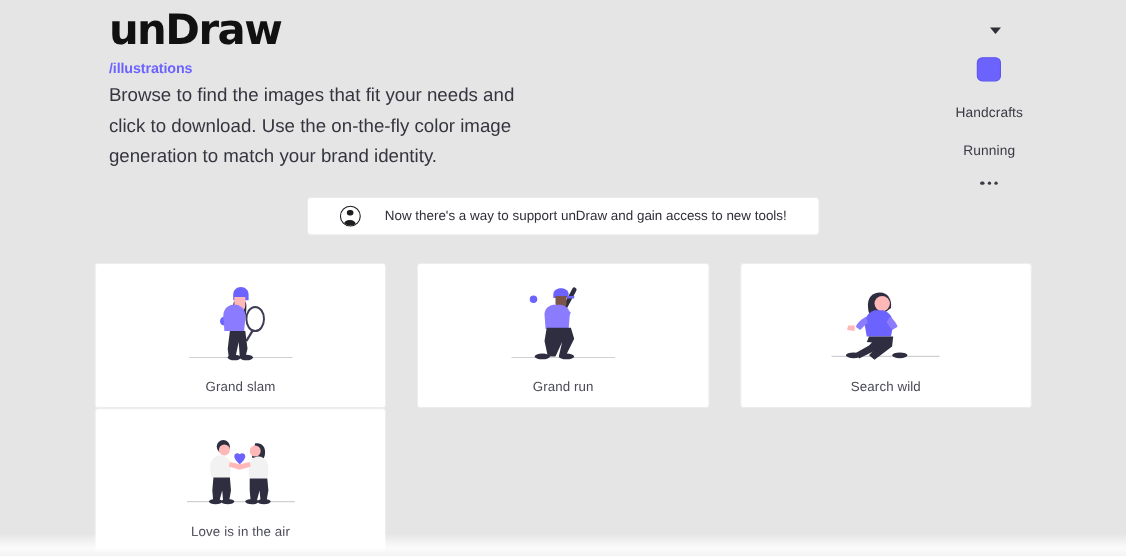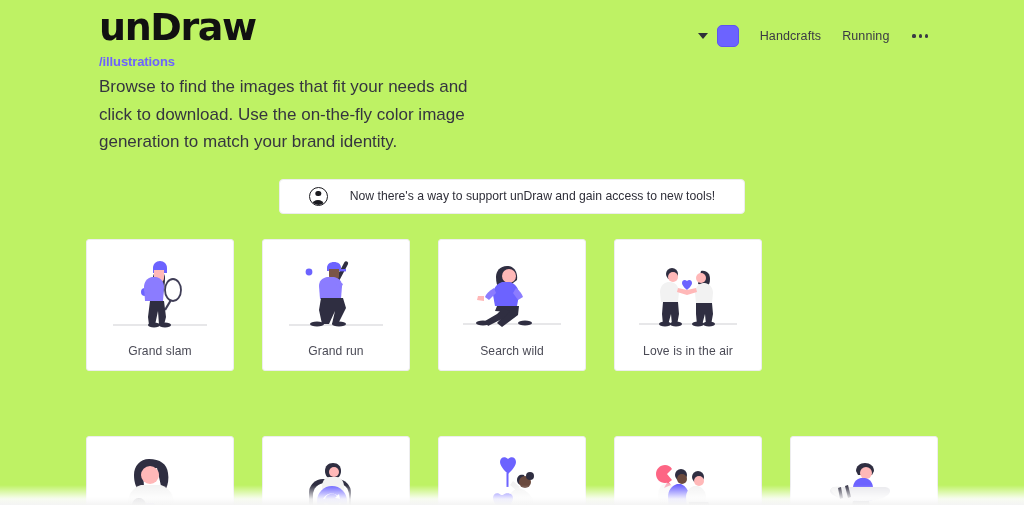--- a/index.html
+++ b/index.html
@@ -2,35 +2,35 @@
 <html><head>
 <meta charset="utf-8">
 <style>
   * { box-sizing: border-box; margin: 0; padding: 0; }
   html, body {
     width: 1024px; height: 505px;
     background: #ffffff;
     font-family: "Liberation Sans", sans-serif;
     overflow: hidden;
   }
-  .page { position: relative; width: 1024px; height: 505px; background: #bef264; }
+  .page { position: relative; width: 1024px; height: 505px; background: #e5e5e5; }
 
   
   .header {
     display: flex; align-items: flex-start; justify-content: space-between;
     padding: 8px 94px 0 99px;
     height: 52px;
   }
   .logo {
     font-family: "DejaVu Sans", sans-serif;
     font-size: 38px; font-weight: 700; letter-spacing: -1.4px;
     color: #111111; line-height: 1.05;
     user-select: none;
   }
-  .nav { display: flex; align-items: center; gap: 21px; padding-top: 17px; }
+  .nav { display: flex; align-items: center; gap: 21px; padding-top: 17px; flex-direction: column; }
   .caret {
     width: 0; height: 0;
     border-left: 5px solid transparent;
     border-right: 5px solid transparent;
     border-top: 6px solid #2f2f39;
     margin-right: -12px;
   }
   .swatch {
     width: 22px; height: 22px; border-radius: 5px;
     background: #6c63ff; border: 1px solid #5d55f0;
@@ -79,21 +79,21 @@
     transform: translateX(-50%);
     width: 11px; height: 8px; border-radius: 50% 50% 0 0; background: #1b1b20;
   }
   .banner-text { font-size: 12.2px; color: #2f2f39; white-space: nowrap; }
 
   
   .grid {
     margin-top: 25px;
     padding: 0 86px;
     display: grid;
-    grid-template-columns: repeat(5, 1fr);
+    grid-template-columns: repeat(3, 1fr);
     gap: 0 28px;
   }
   .card {
     height: 132px;
     border: 1px solid #ededee;
     border-radius: 3px;
     background: #fff;
     display: flex; flex-direction: column; align-items: center;
     padding-top: 12px;
     position: relative;

